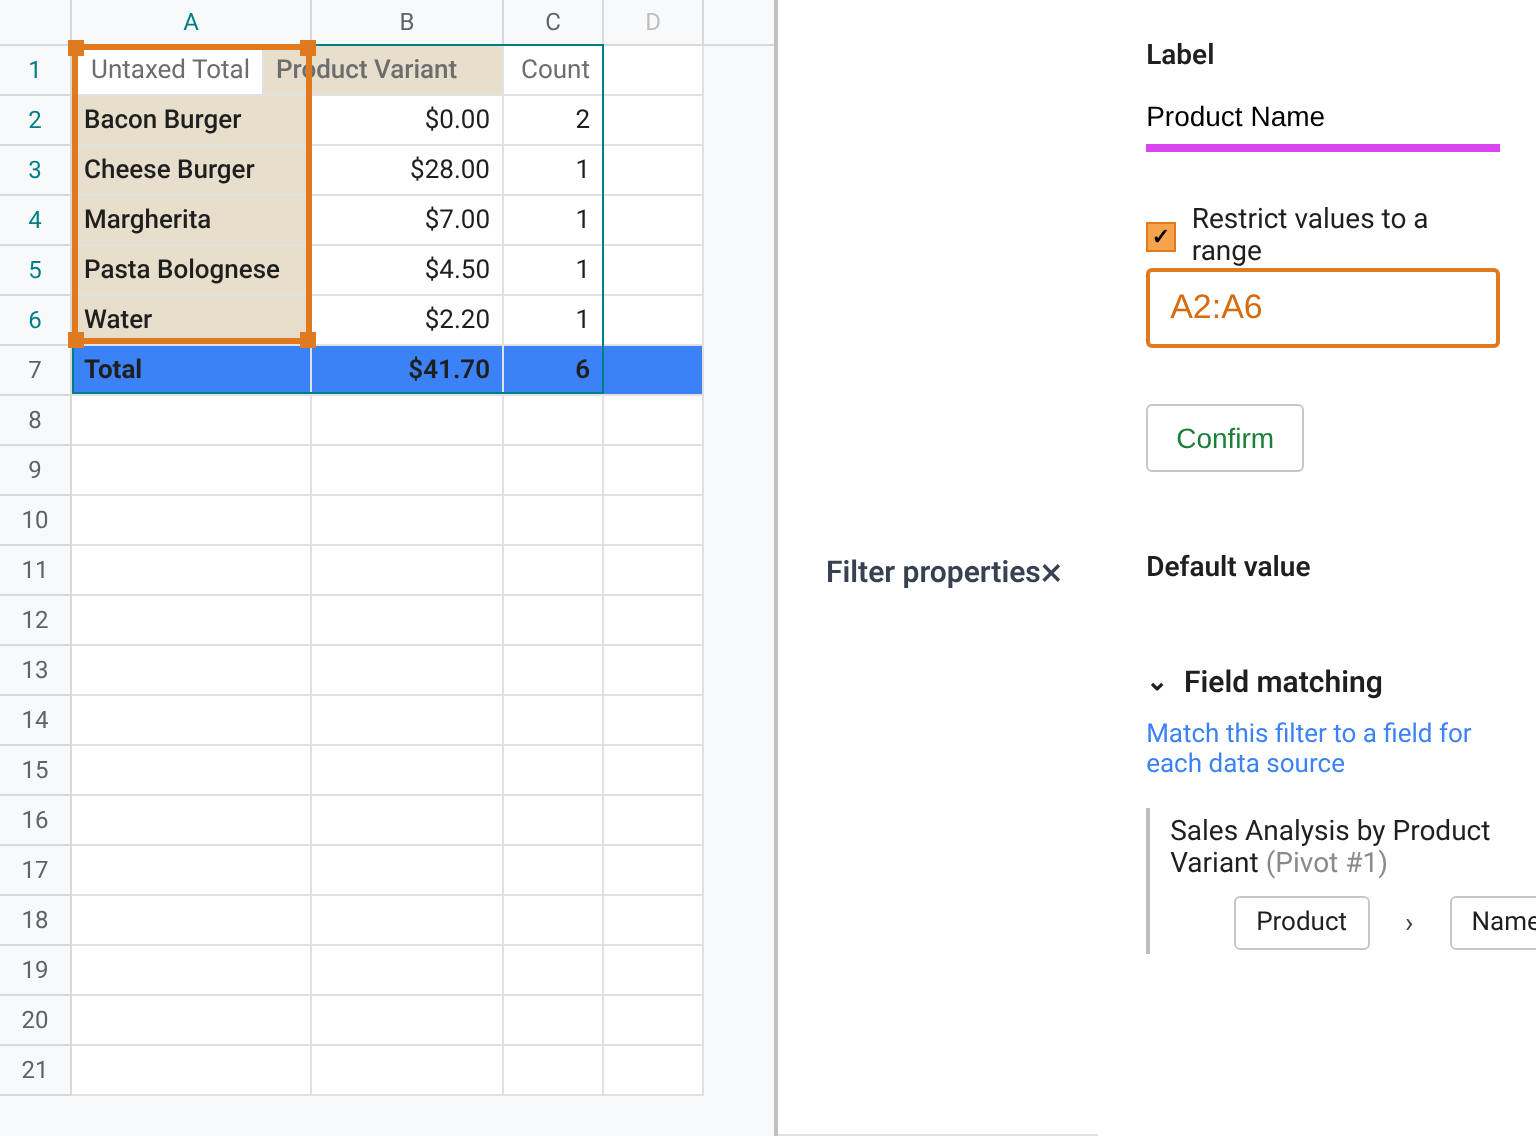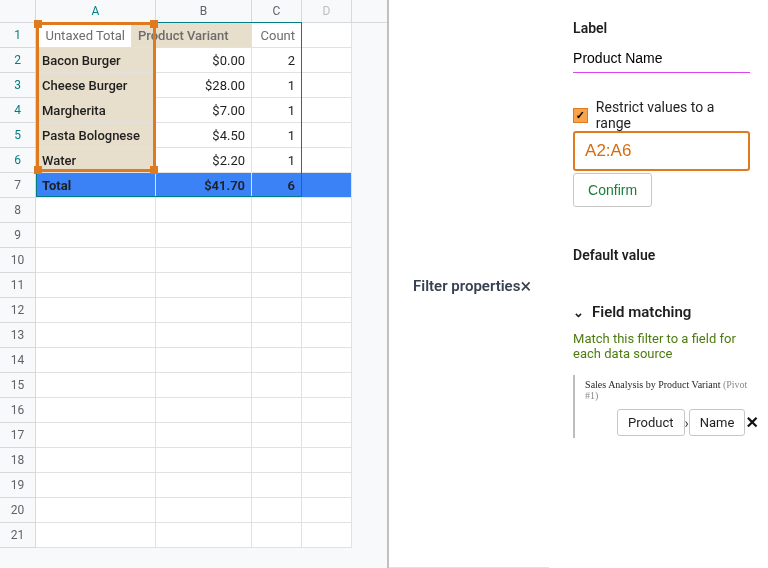--- a/index.html
+++ b/index.html
@@ -158,21 +158,21 @@
     flex: 1;
   }
   .field-label {
     font-size: 14px;
     font-weight: 600;
     margin: 6px 0 10px;
   }
   .text-input {
     width: 100%;
     border: none;
-    border-bottom: 1px solid #d946ef;
+    border-bottom: 4px solid #d946ef;
     font-size: 14px;
     padding: 4px 0 6px;
     outline: none;
     background: transparent;
   }
   .check-row {
     display: flex;
     align-items: center;
     gap: 8px;
     margin-top: 26px;
@@ -191,21 +191,21 @@
     margin-top: 0;
     width: 100%;
     border: 2px solid #e07a1f;
     border-radius: 3px;
     padding: 8px 10px;
     font-size: 17px;
     color: #d66b0f;
     outline: none;
   }
   .confirm {
-    margin-top: 2px;
+    margin-top: 28px;
     display: inline-block;
     border: 1px solid #c7c7c7;
     border-radius: 3px;
     padding: 8px 14px;
     font-size: 14px;
     color: #1a7f37;
     background: #fff;
     cursor: pointer;
     font-weight: 500;
   }
@@ -230,35 +230,35 @@
     display: flex;
     align-items: center;
     gap: 8px;
     font-size: 15px;
     font-weight: 600;
     cursor: pointer;
   }
   .collapser .chev { font-size: 13px; }
   .sub {
     font-size: 13px;
-    color: #4d7c0f;
+    color: #3b82f6;
     margin: 10px 0 14px;
   }
   .match-row {
     border-left: 2px solid #bdbdbd;
     padding: 4px 0 2px 10px;
     margin-bottom: 10px;
   }
-  .match-row .title { font-size: 10px; font-family: Liberation Serif, serif; }
+  .match-row .title { font-size: 14px; }
   .match-row .title span.muted { color:#8a8a8a;}
   .crumb {
     margin-top: 8px;
     display: flex;
     align-items: center;
-    gap: 0;
+    gap: 18px;
     padding-left: 32px;
   }
   .crumb .seg {
     border: 1px solid #c7c7c7;
     border-radius: 3px;
     padding: 5px 10px;
     font-size: 13px;
     background:#fff;
   }
   .crumb .gt { font-size: 14px; color:#444; }

